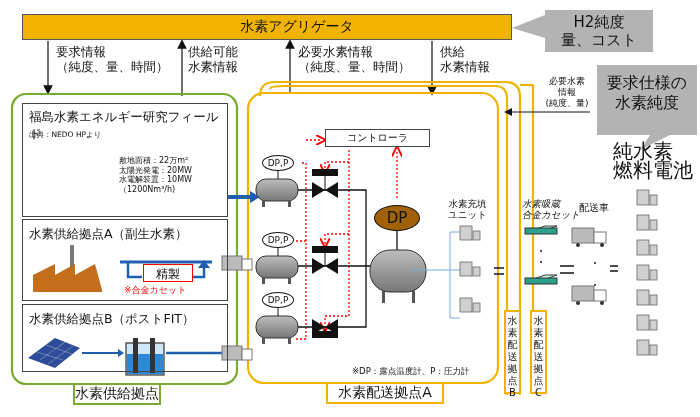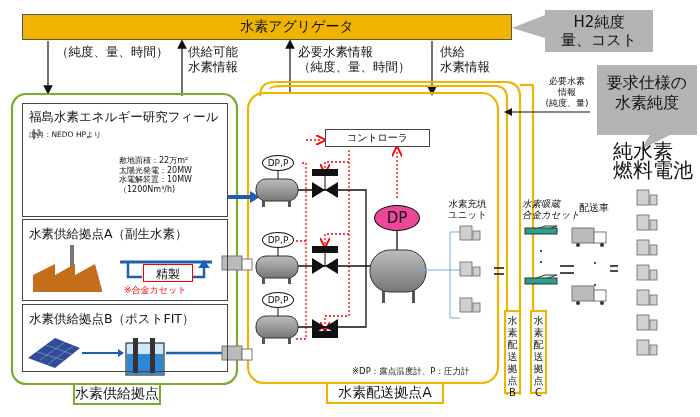--- a/index.html
+++ b/index.html
@@ -215,20 +215,21 @@
 <div class="abs callout" style="left:545px;top:10px;width:108px;height:42px;padding-top:3px;box-sizing:border-box;">
   <div>H2純度</div>
   <div>量、コスト</div>
 </div>
 <div class="abs callout" style="left:597px;top:65px;width:100px;height:70px;padding-top:8px;box-sizing:border-box;font-size:16px;line-height:20px;">
   <div>要求仕様の</div>
   <div>水素純度</div>
 </div>
 
 <div class="abs info" style="left:56px;top:44px;">
+  <div>要求情報</div>
   <div>（純度、量、時間）</div>
 </div>
 <div class="abs info" style="left:188px;top:44px;">
   <div>供給可能</div>
   <div>水素情報</div>
 </div>
 <div class="abs info" style="left:298px;top:44px;">
   <div>必要水素情報</div>
   <div>（純度、量、時間）</div>
 </div>
@@ -261,21 +262,21 @@
   <div style="position:absolute;left:6px;top:6px;font-size:12.5px;">水素供給拠点B（ポストFIT）</div>
 </div>
 <div class="abs label-green" style="left:73px;top:383px;width:88px;height:22px;">
     <span>水素供給拠点</span>
   </div>
 
 <div class="abs boxw" style="left:325px;top:129px;width:105px;height:18px;font-size:10px;text-align:center;line-height:16px;"><span>コントローラ</span></div>
 <div class="abs" style="left:262px;top:155px;width:32px;height:16px;border:1.3px solid #111;border-radius:50%;background:#fff;font-size:9px;text-align:center;line-height:15px;box-sizing:border-box;">DP,P</div>
 <div class="abs" style="left:262px;top:232px;width:32px;height:16px;border:1.3px solid #111;border-radius:50%;background:#fff;font-size:9px;text-align:center;line-height:15px;box-sizing:border-box;">DP,P</div>
 <div class="abs" style="left:262px;top:292px;width:32px;height:16px;border:1.3px solid #111;border-radius:50%;background:#fff;font-size:9px;text-align:center;line-height:15px;box-sizing:border-box;">DP,P</div>
-<div class="abs" style="left:374px;top:205px;width:46px;height:26px;border:1.3px solid #111;border-radius:50%;background:#ec4899;font-size:15px;text-align:center;line-height:25px;box-sizing:border-box;">DP</div>
+<div class="abs" style="left:374px;top:205px;width:46px;height:26px;border:1.3px solid #111;border-radius:50%;background:#a16207;font-size:15px;text-align:center;line-height:25px;box-sizing:border-box;">DP</div>
 <div class="abs" style="left:352px;top:366px;font-size:8.5px;">※DP：露点温度計、P：圧力計</div>
 <div class="abs label-orange" style="left:326px;top:382px;width:118px;height:22px;">
     <span>水素配送拠点A</span>
   </div>
 
 <div class="abs" style="left:448px;top:198px;font-size:9.5px;line-height:11px;text-align:center;">
   <div>水素充填</div>
   <div>ユニット</div>
 </div>
 <div class="abs" style="left:522px;top:198px;font-size:9.5px;line-height:11px;font-style:italic;">

